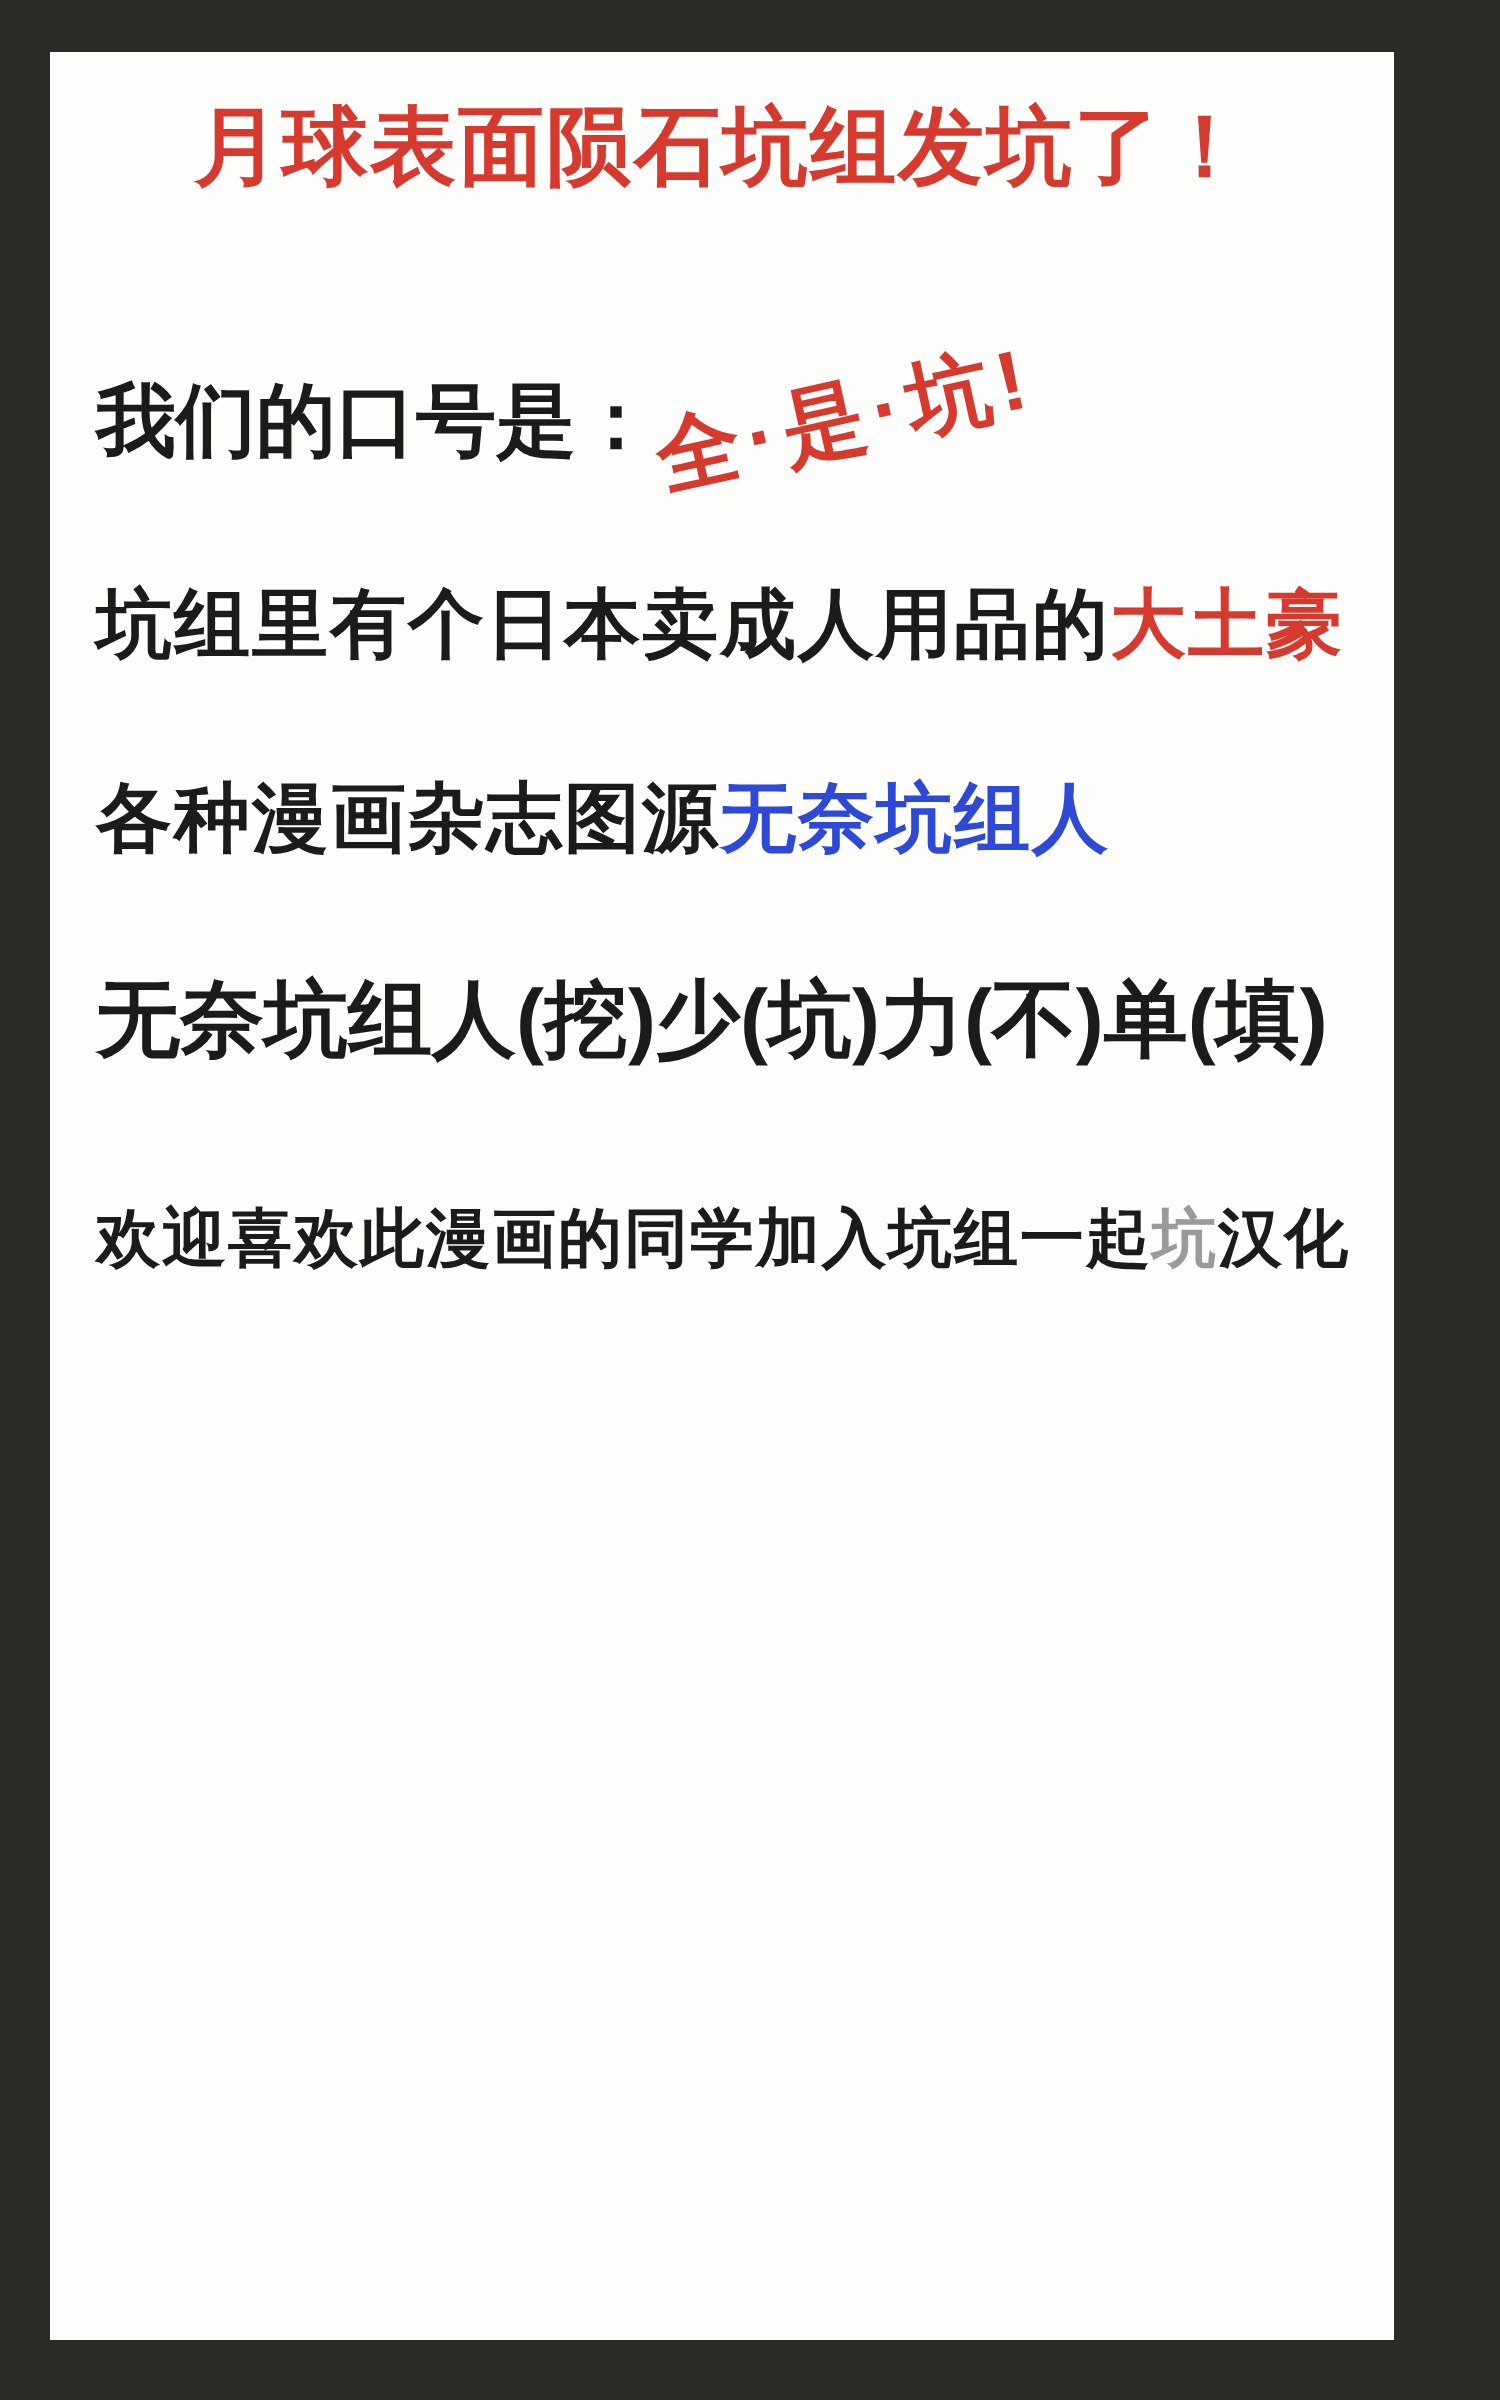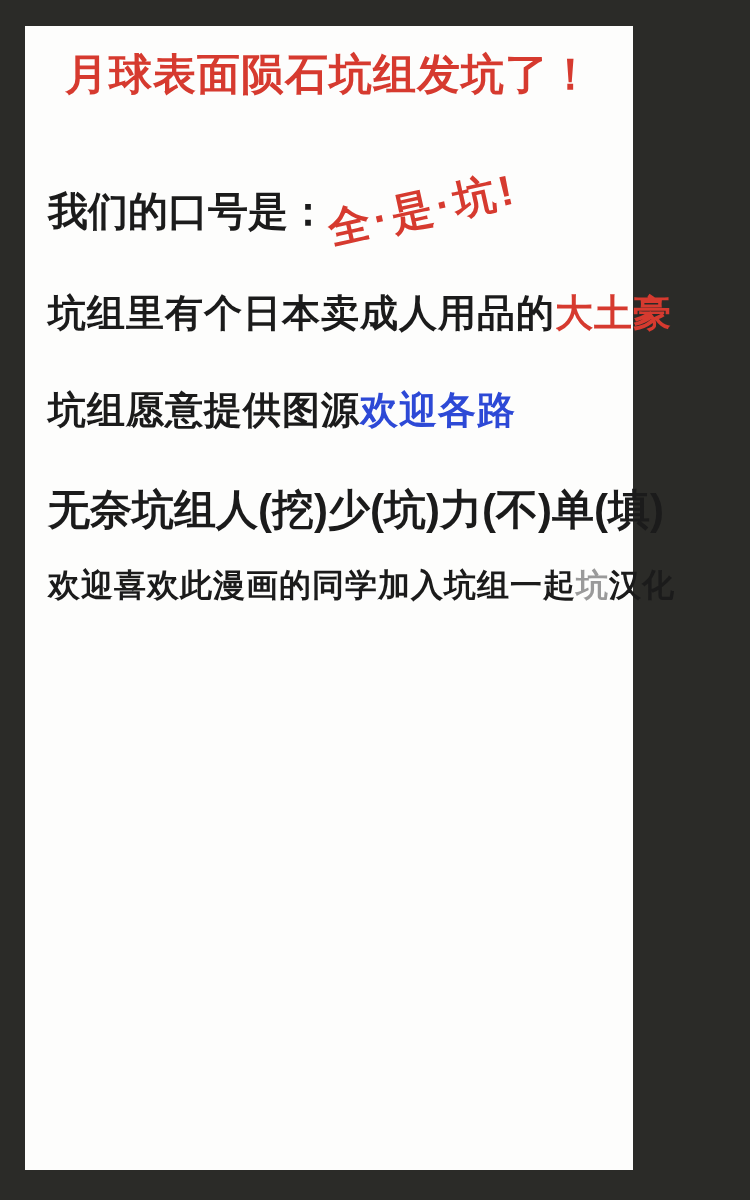--- a/index.html
+++ b/index.html
@@ -3,62 +3,62 @@
 <meta charset="utf-8">
 <style>
   html,body{margin:0;padding:0;}
   .stage{
     position:relative;width:750px;height:1200px;overflow:hidden;
     background:var(--border,#2b2b28);
     font-family:"Liberation Sans","DejaVu Sans",sans-serif;
     font-weight:bold;
   }
   .paper{
-    position:absolute;left:25px;top:26px;width:608px;height:1144px;
+    position:absolute;left:25px;top:26px;width:672px;height:1144px;
     background:var(--paper,#fdfdfc);
   }
   .line{
     position:absolute;left:23px;white-space:nowrap;
     color:var(--black,#1b1b1b);line-height:1.15;
   }
   .title{
     left:0;right:0;top:24px;text-align:center;
     font-size:43px;letter-spacing:1px;color:var(--red,#d63a2f);
   }
   .slogan-label{top:162px;font-size:40px;text-align:center;}
   .slogan-red{
     position:absolute;left:305px;top:176px;white-space:nowrap;
     font-size:42px;letter-spacing:4px;color:var(--red,#d63a2f);
     transform:rotate(-12.5deg);transform-origin:0 60%;
   }
   .big{font-size:38px;letter-spacing:1px;}
   .tycoon-line{top:266px;}
   .sources-line{top:363px;}
   .shorthand-line{top:460px;font-size:42px;letter-spacing:0;}
-  .paragraph{position:absolute;left:23px;top:534px;font-size:32px;letter-spacing:1px;color:var(--black,#1b1b1b);}
+  .paragraph{position:absolute;left:23px;top:568px;font-size:32px;letter-spacing:1px;color:var(--black,#1b1b1b);}
   .paragraph .pline{white-space:nowrap;line-height:51px;}
   .welcome-line{top:748px;font-size:40px;}
   .hl-red{color:var(--red,#d63a2f);}
   .hl-blue{color:var(--blue,#2d49d6);}
   .hl-gray{color:var(--gray,#9a9a9a);}
 </style>
 </head>
 <body>
 
 <div class="stage">
   <div class="paper">
 
     <div class="line title">月球表面陨石坑组发坑了！</div>
 
     <div class="line slogan-label">我们的口号是：</div>
     <div class="slogan-red">全·是·坑!</div>
 
     <div class="line big tycoon-line"><span>坑组里有个日本卖成人用品的</span><span class="hl-red">大土豪</span></div>
 
-    <div class="line big sources-line"><span>坑组愿意提供图源</span><span class="hl-blue">欢迎各路</span></div>
+    <div class="line big sources-line"><span>各种漫画杂志图源</span><span class="hl-blue">无奈坑组人</span></div>
 
     <div class="line shorthand-line">无奈坑组人(挖)少(坑)力(不)单(填)</div>
 
     <div class="paragraph">
       <div class="pline"><span>欢迎喜欢此漫画的同学加入坑组一起</span><span class="hl-gray">坑</span><span>汉化</span></div>
     </div>
 
 
   </div>
 </div>

